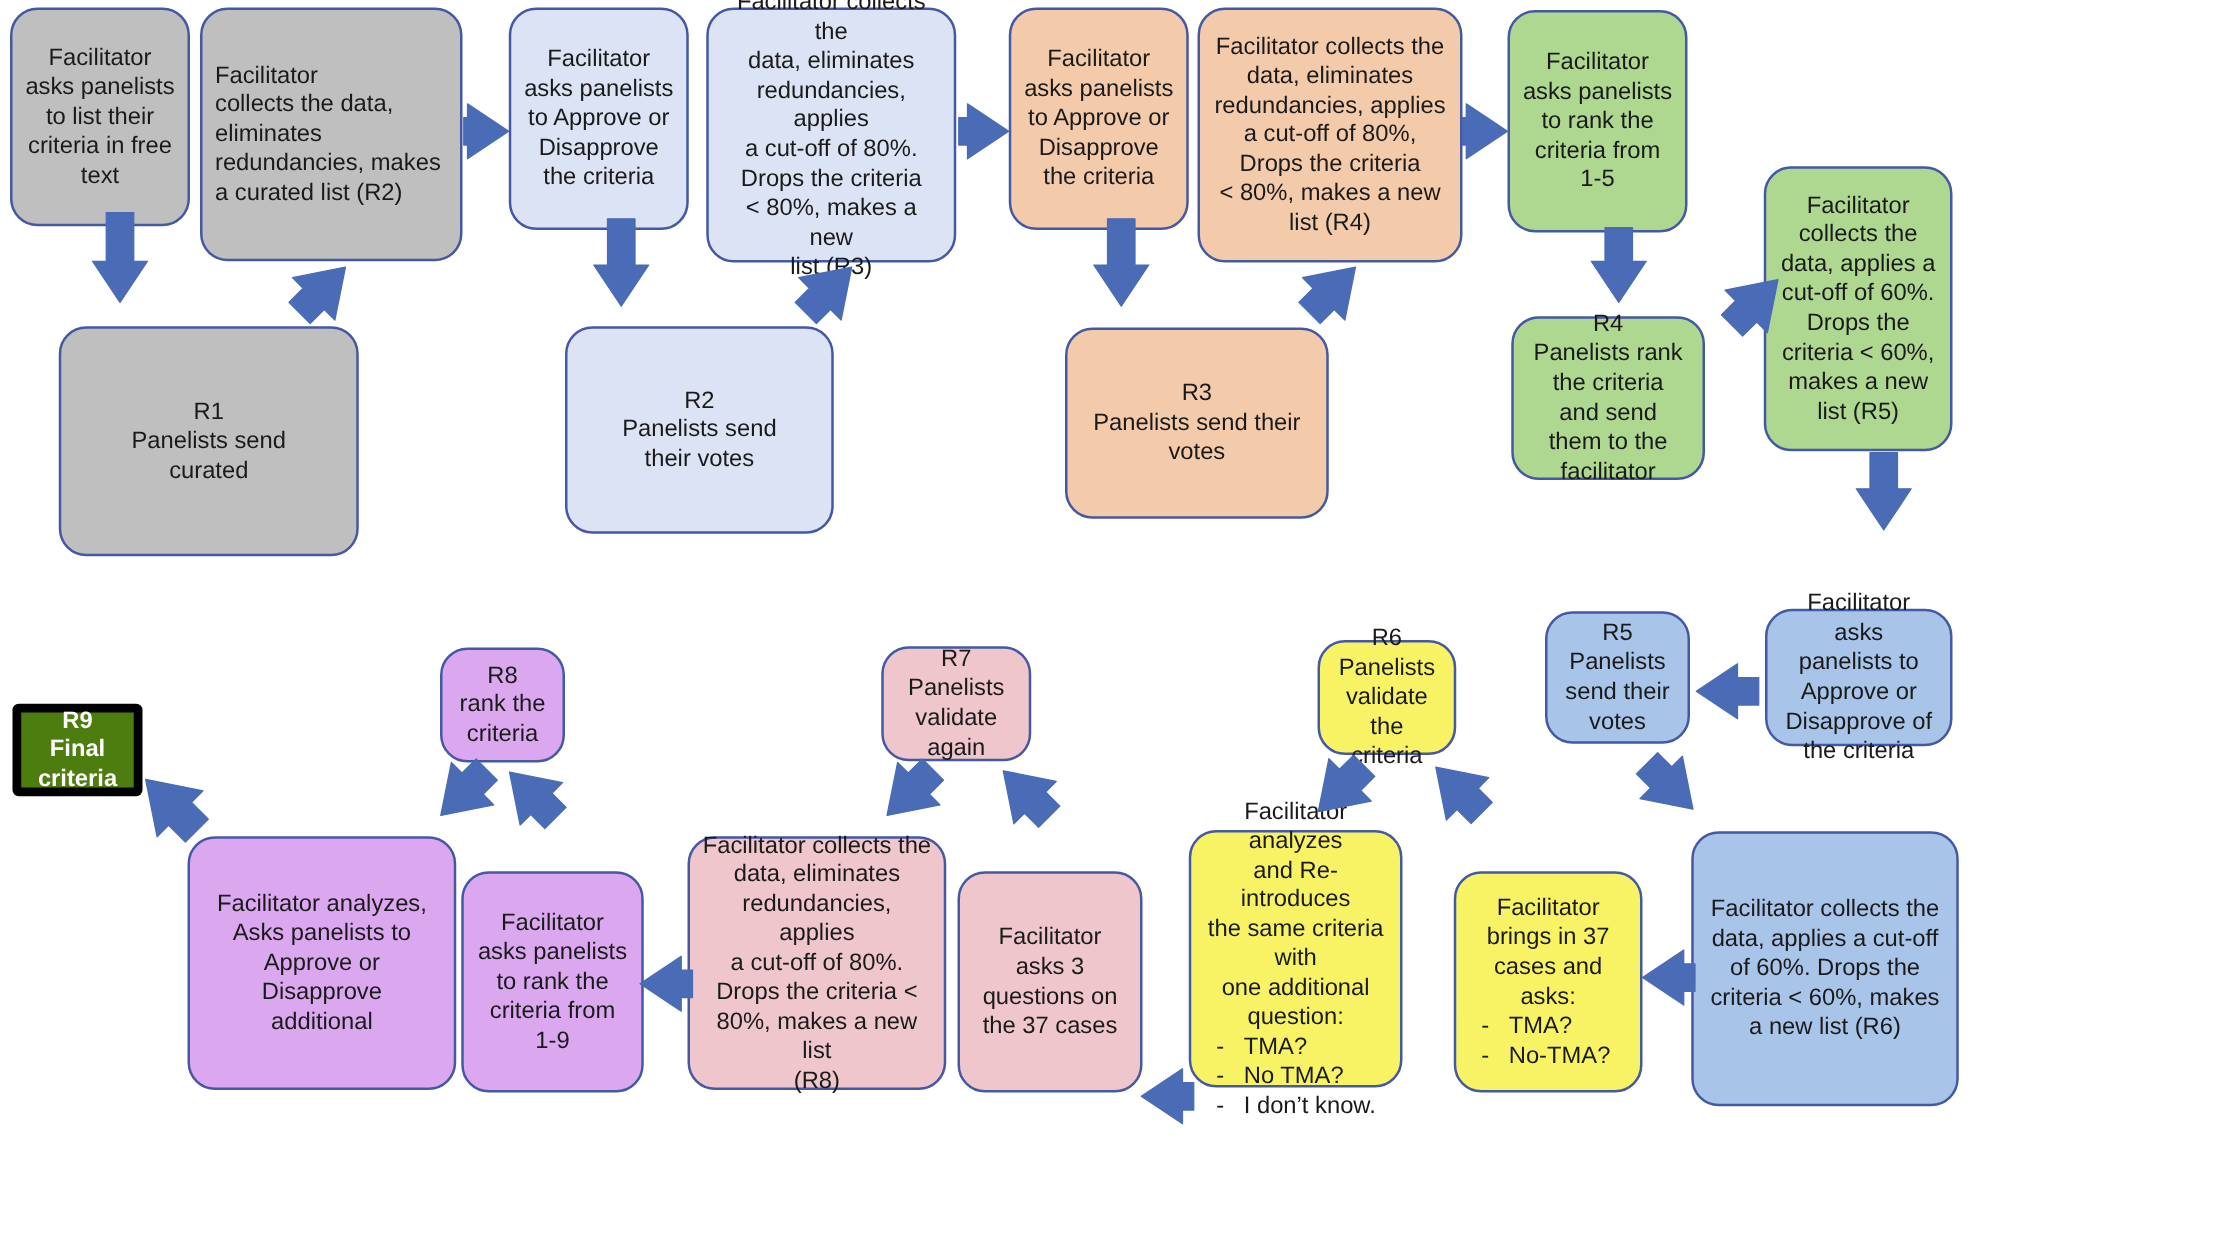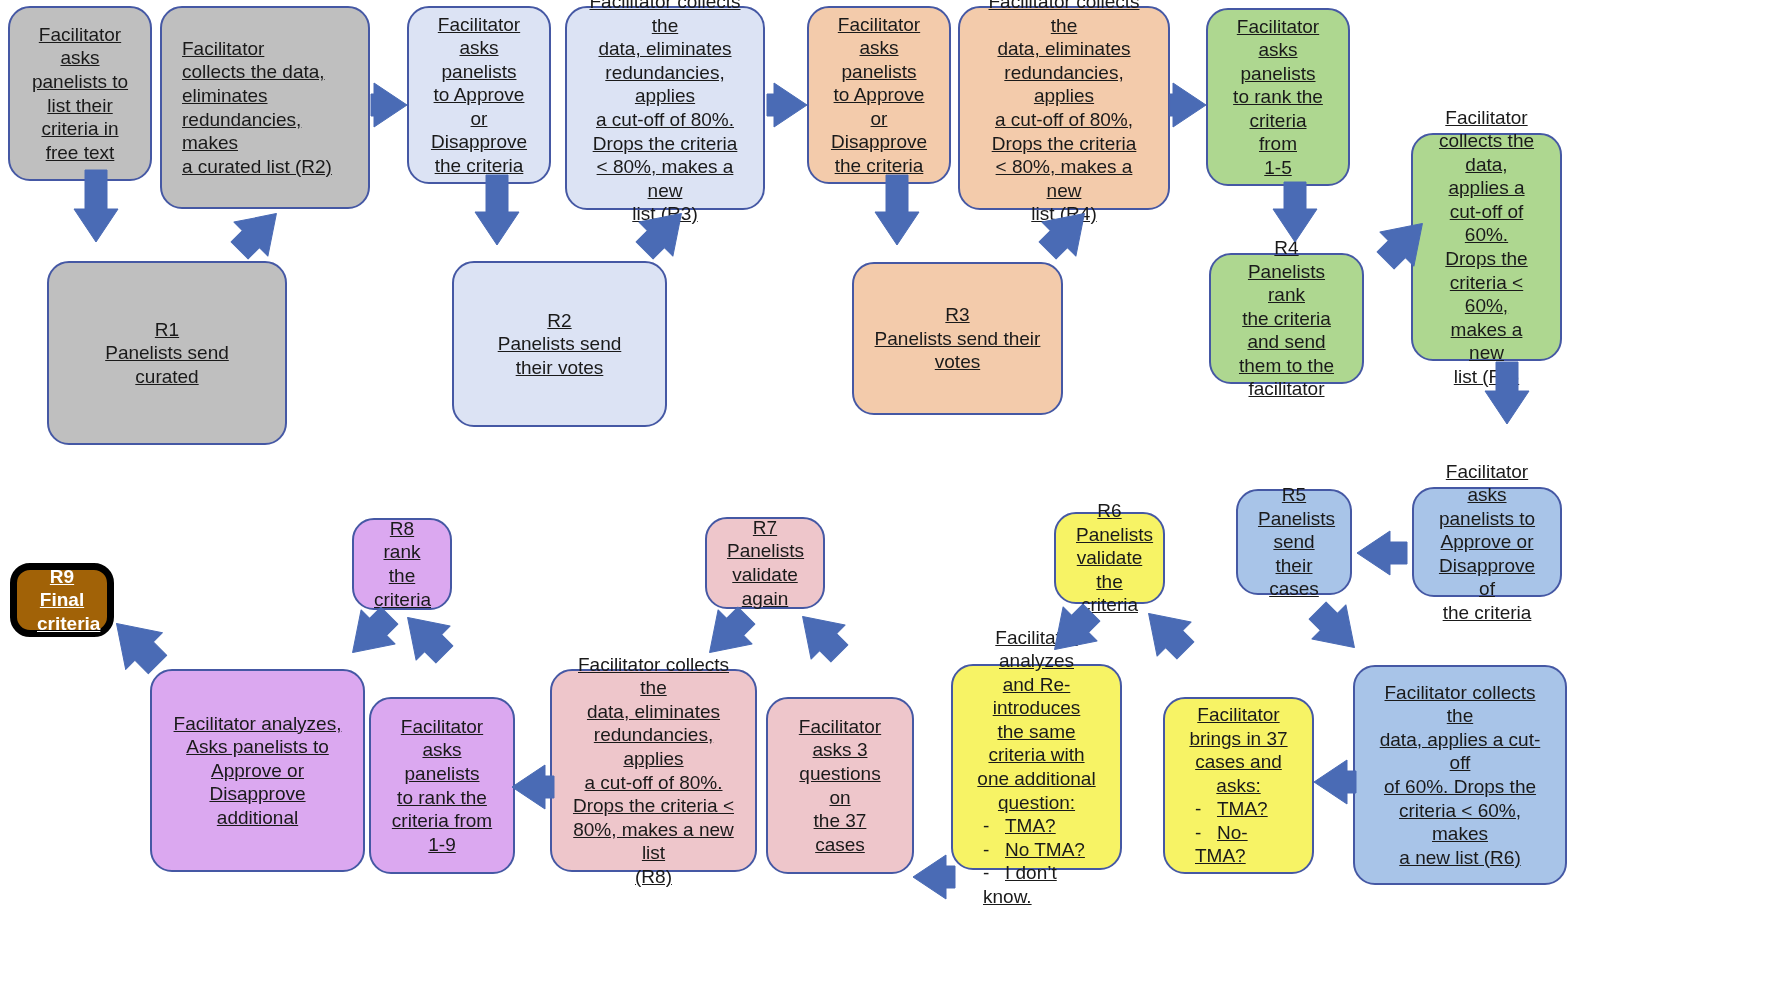--- a/index.html
+++ b/index.html
@@ -21,36 +21,35 @@
     position: absolute;
     box-sizing: border-box;
     border: 2px solid #4558a4;
     border-radius: 22px;
     display: flex;
     align-items: center;
     justify-content: center;
     text-align: center;
     color: #1a1a1a;
     line-height: 1.24;
-    padding: 6px 20px;
+    padding: 6px 10px;
     white-space: pre-line;
-    text-decoration: underline;
   }
   .node.gray   { background: #bfbfbf; }
   .node.lblue  { background: #dce3f4; }
   .node.peach  { background: #f3cbab; }
   .node.green  { background: #aed790; }
   .node.blue   { background: #a8c4e8; }
   .node.yellow { background: #f7f365; }
   .node.pink   { background: #eec6cb; }
   .node.purple { background: #dba8f0; }
   .node.red {
-    background: #a16207;
+    background: #4d7c0f;
     border: 7px solid #000000;
-    border-radius: 20px;
+    border-radius: 5px;
     color: #ffffff;
     font-weight: bold;
     justify-content: center;
   }
   .node .txt {
     display: block;
     width: 100%;
     white-space: pre-line;
   }
   .bullets {
@@ -129,21 +128,21 @@
 them to the
 facilitator</span></div>
     <div class="node blue" style="left: 1412px; top: 487px; width: 150px; height: 110px; font-size: 19px; text-align: center;"><span class="txt">Facilitator asks
 panelists to
 Approve or
 Disapprove of
 the criteria</span></div>
     <div class="node blue" style="left: 1236px; top: 489px; width: 116px; height: 106px; font-size: 19px;"><span class="txt">R5
 Panelists
 send their
-cases</span></div>
+votes</span></div>
     <div class="node yellow" style="left: 1054px; top: 512px; width: 111px; height: 92px; font-size: 19px;"><span class="txt">R6
 Panelists
 validate
 the criteria</span></div>
     <div class="node pink" style="left: 705px; top: 517px; width: 120px; height: 92px; font-size: 19px;"><span class="txt">R7
 Panelists
 validate
 again</span></div>
     <div class="node purple" style="left: 352px; top: 518px; width: 100px; height: 92px; font-size: 19px;"><span class="txt">R8
 rank the

